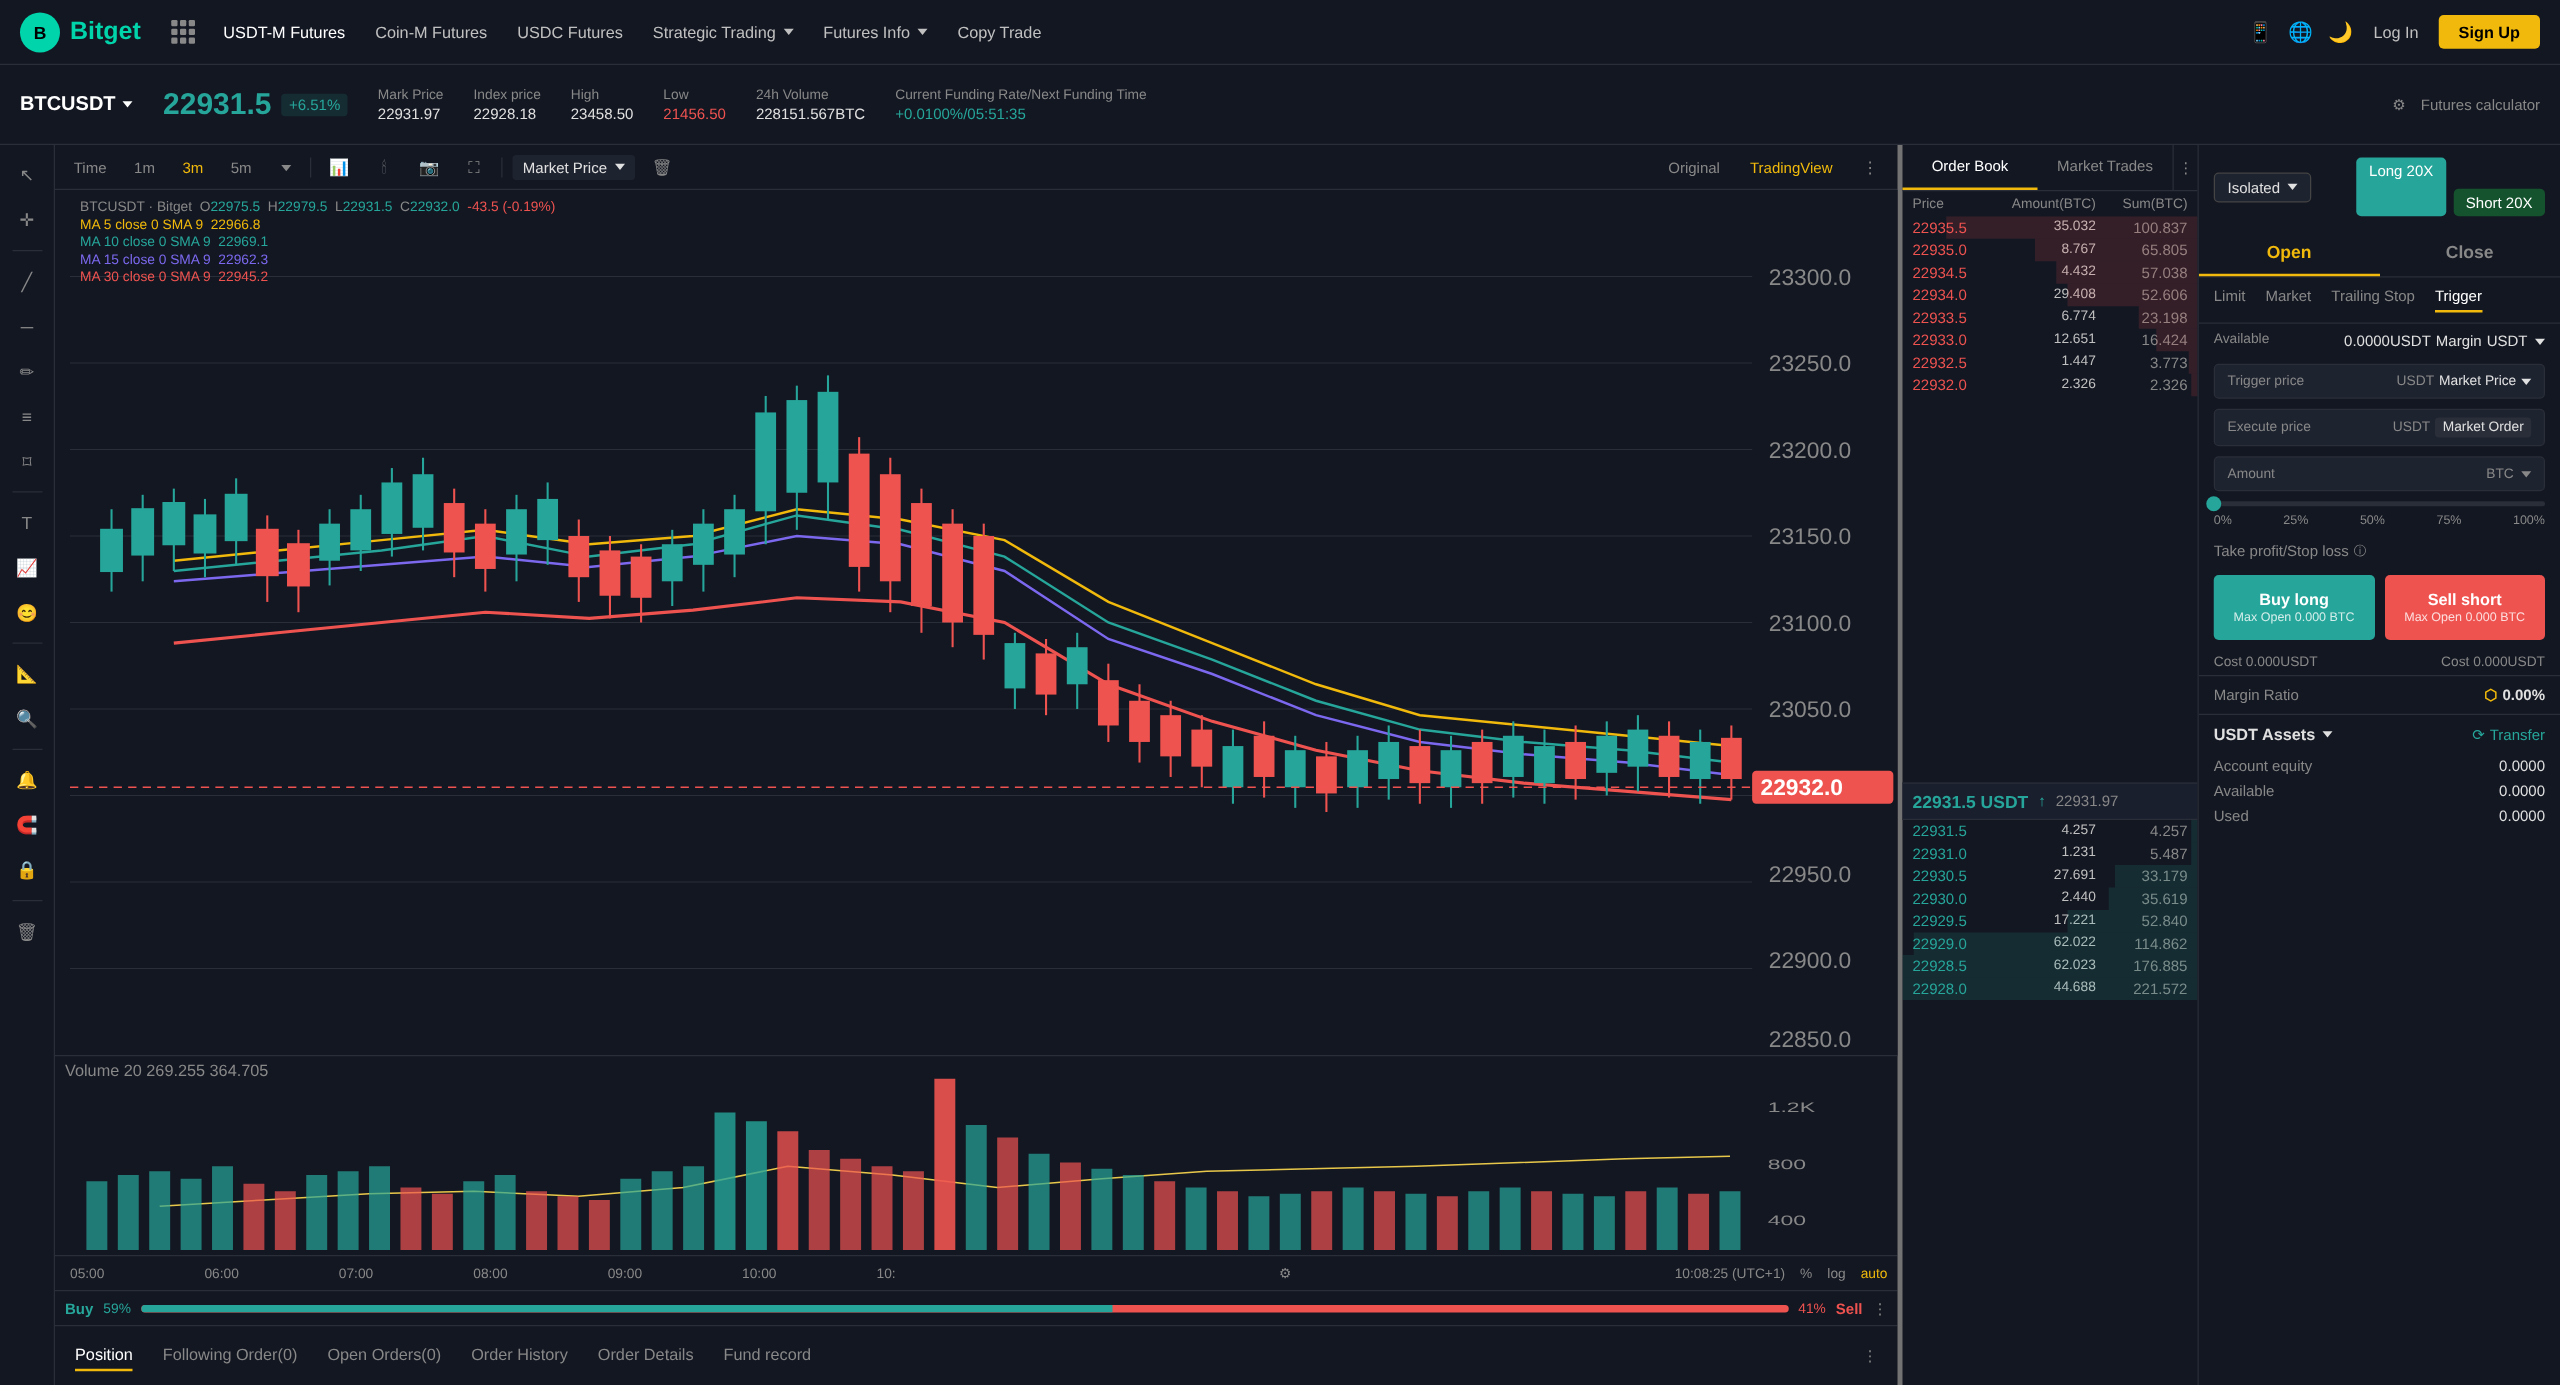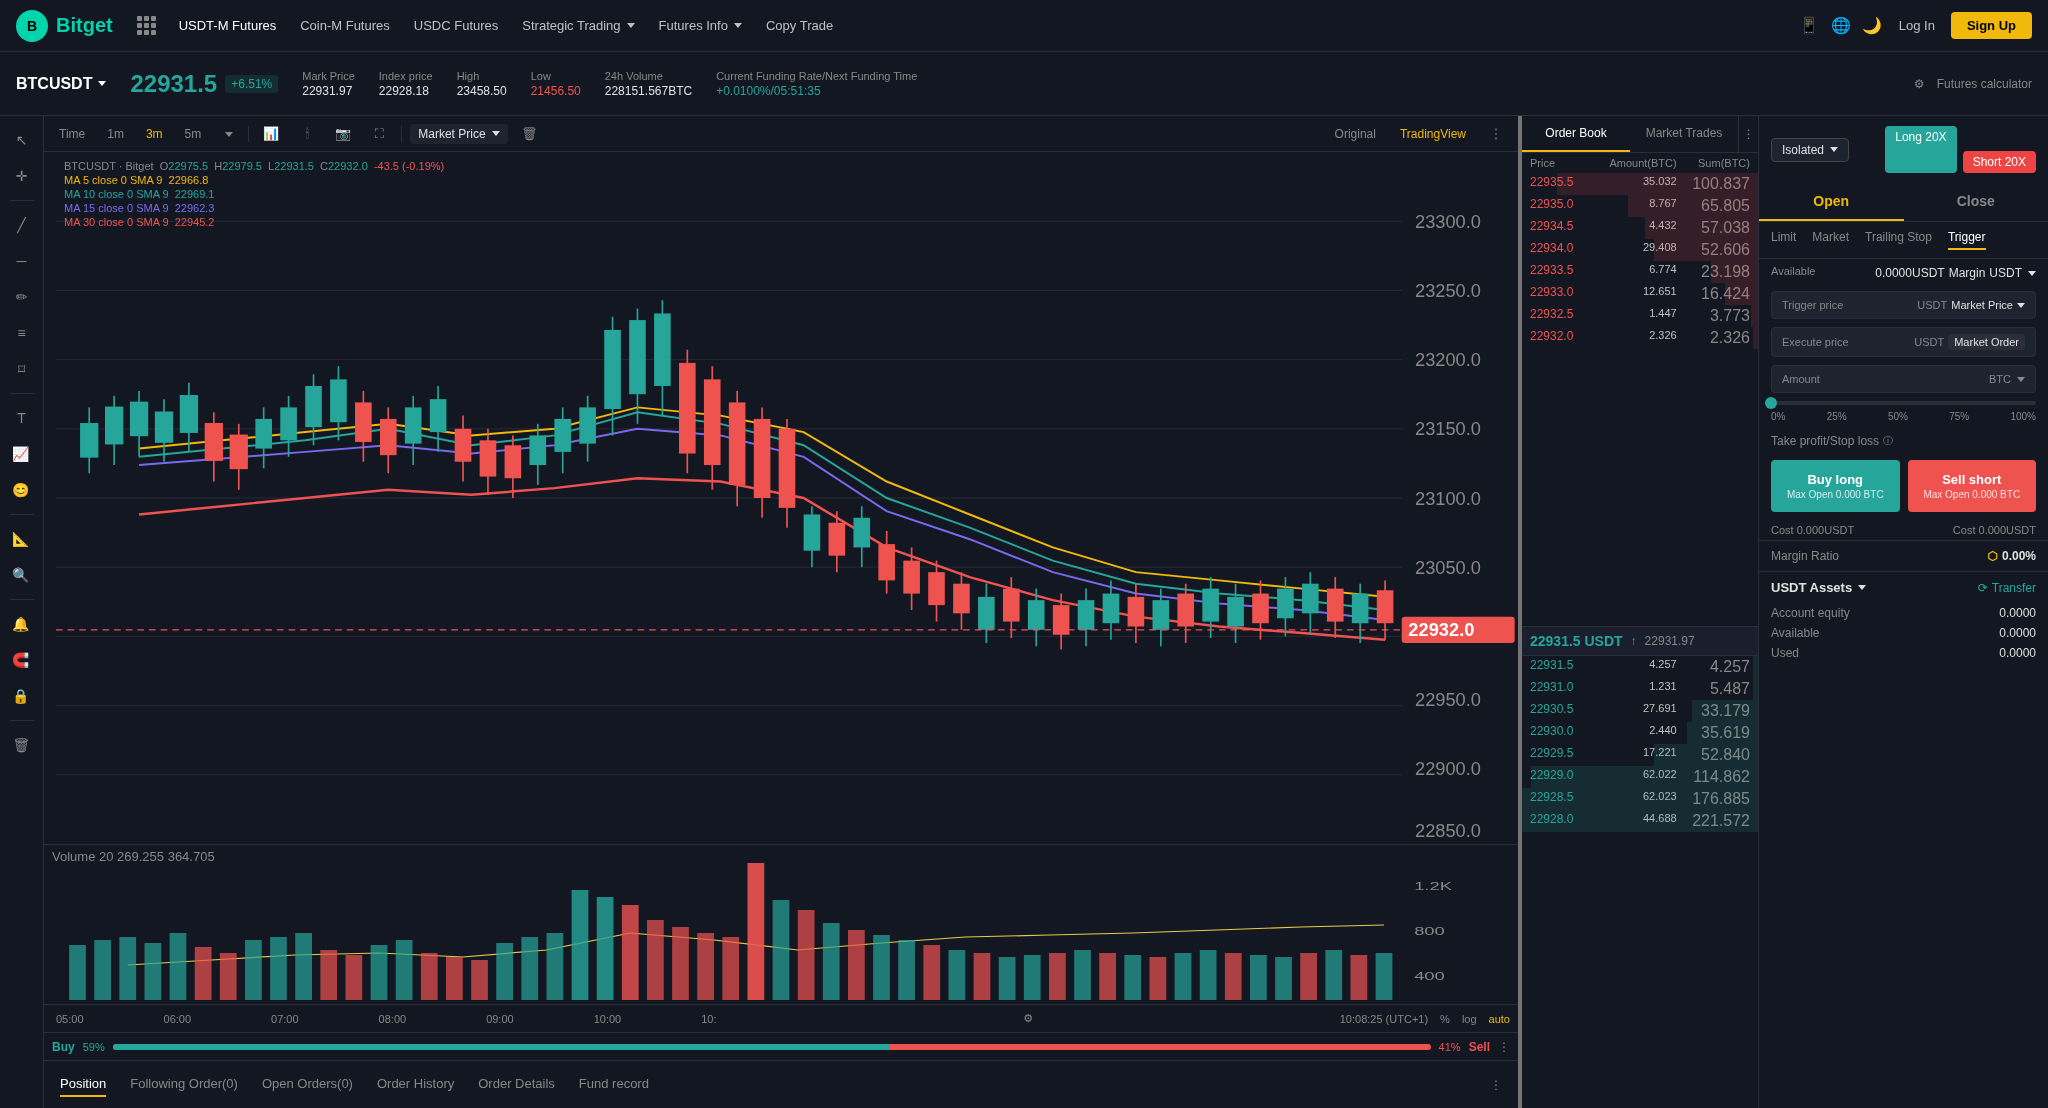--- a/index.html
+++ b/index.html
@@ -86,38 +86,38 @@
     .ob-tab { flex: 1; padding: 10px; text-align: center; cursor: pointer; font-size: 12px; color: #888; }
     .ob-tab.active { color: #fff; border-bottom: 2px solid #f0b90b; }
     .ob-headers { display: flex; padding: 4px 8px; color: #888; font-size: 11px; }
     .ob-col { flex: 1; text-align: right; }
     .ob-col:first-child { text-align: left; }
     .ob-row { display: flex; padding: 2px 8px; position: relative; cursor: pointer; }
     .ob-price { flex: 1; font-size: 12px; font-weight: 500; }
     .ob-price.red { color: #ef5350; }
     .ob-price.green { color: #26a69a; }
     .ob-amount { flex: 1; text-align: right; font-size: 11px; color: #c0c0c0; }
-    .ob-sum { flex: 1; text-align: right; font-size: 16px; color: #888; }
+    .ob-sum { flex: 1; text-align: right; font-size: 12px; color: #888; }
     .ob-bg-bar { position: absolute; right: 0; top: 0; bottom: 0; opacity: 0.15; }
     .ob-bg-bar.red { background: #ef5350; }
     .ob-bg-bar.green { background: #26a69a; }
     .ob-mid { padding: 6px 8px; display: flex; align-items: center; gap: 8px; border-top: 1px solid #2a2e39; border-bottom: 1px solid #2a2e39; background: #1a1f2e; }
     .ob-mid-price { font-size: 14px; font-weight: 700; color: #26a69a; }
     .ob-mid-arrow { color: #26a69a; }
     .ob-mid-ref { font-size: 12px; color: #888; }
     .ob-expand { width: 20px; height: 100%; display: flex; align-items: center; justify-content: center; color: #888; cursor: pointer; border-left: 1px solid #2a2e39; }
     
     
     .right-panel { width: 290px; background: #131722; border-left: 1px solid #2a2e39; display: flex; flex-direction: column; overflow-y: auto; }
     .rp-top { padding: 10px 12px; display: flex; align-items: center; justify-content: space-between; }
     .isolated-badge { background: #1e2330; border: 1px solid #444; color: #e0e0e0; padding: 4px 10px; border-radius: 4px; font-size: 12px; cursor: pointer; display: flex; align-items: center; gap: 4px; }
     .leverage-btns { display: flex; gap: 6px; }
     .lev-btn { padding: 4px 10px; border-radius: 4px; cursor: pointer; font-size: 12px; }
     .lev-btn.long { background: #26a69a; color: #fff; }
-    .lev-btn.short { background: #ef4444; color: #fff; margin-top: 25px; }
+    .lev-btn.short { background: #14532d; color: #fff; margin-top: 25px; }
     .open-close-tabs { display: flex; border-bottom: 1px solid #2a2e39; }
     .oc-tab { flex: 1; padding: 10px; text-align: center; cursor: pointer; font-size: 14px; font-weight: 600; }
     .oc-tab.active { color: #f0b90b; border-bottom: 2px solid #f0b90b; }
     .oc-tab.inactive { color: #888; }
     .order-type-tabs { display: flex; padding: 8px 12px; gap: 16px; border-bottom: 1px solid #2a2e39; }
     .ot-tab { color: #888; cursor: pointer; font-size: 12px; padding-bottom: 4px; }
     .ot-tab.active { color: #fff; border-bottom: 2px solid #f0b90b; }
     .rp-field { padding: 6px 12px; }
     .rp-field-label { color: #888; font-size: 11px; margin-bottom: 4px; }
     .rp-field-row { display: flex; align-items: center; justify-content: space-between; }

